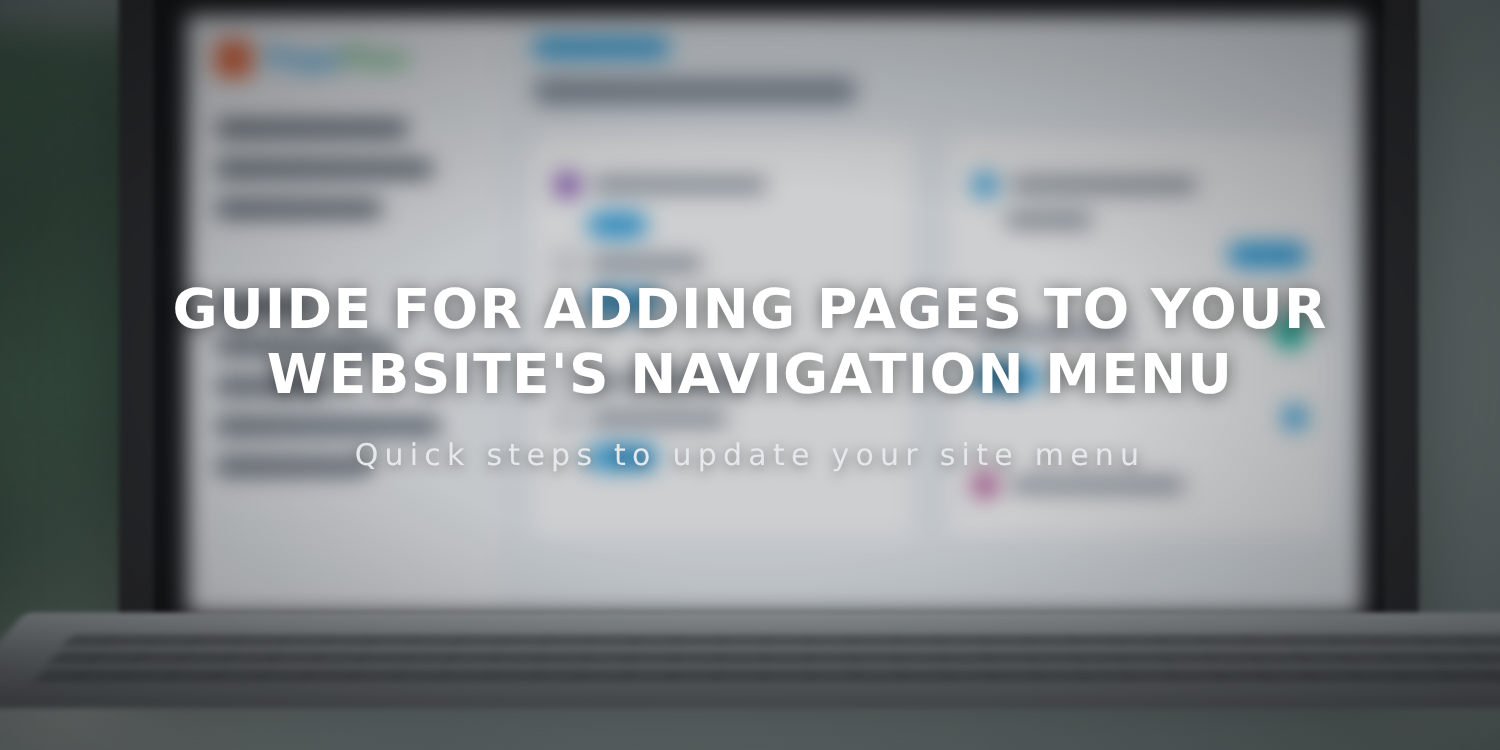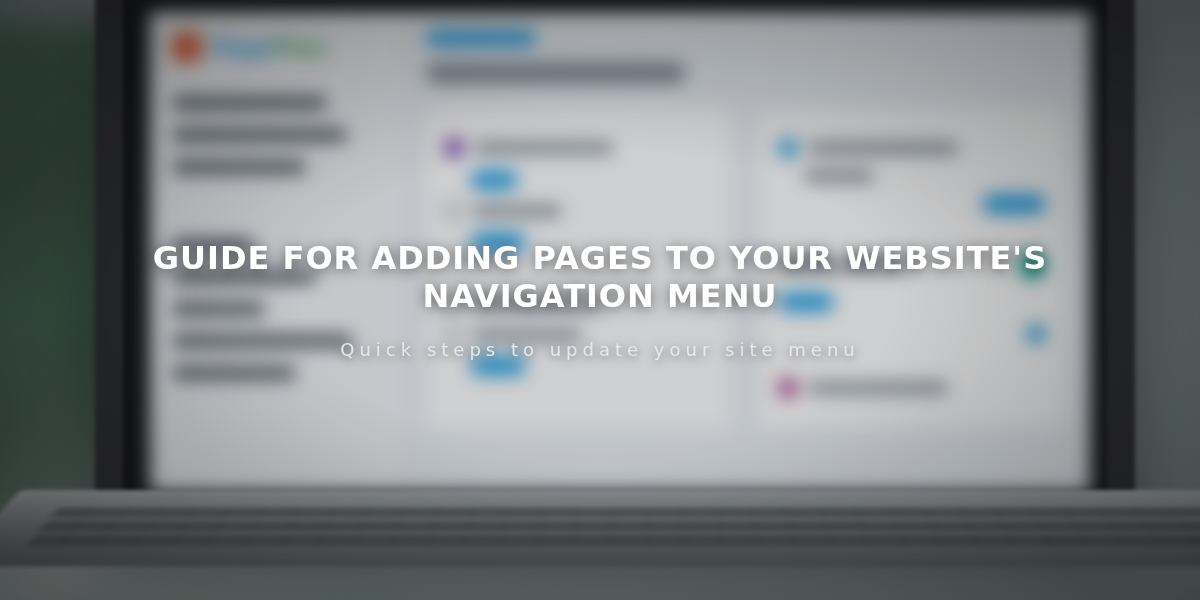--- a/index.html
+++ b/index.html
@@ -116,31 +116,31 @@
   .fg {
     position: absolute; inset: 0;
     display: flex; flex-direction: column;
     align-items: center; justify-content: center;
     text-align: center;
     padding: 0 70px;
   }
   .fg h1 {
     color: #ffffff;
     font-weight: 700;
-    font-size: 32px;
+    font-size: 44px;
     line-height: 1.18;
     letter-spacing: 1px;
     text-shadow: 0 2px 14px rgba(0,0,0,0.55);
     text-transform: uppercase;
     max-width: 980px;
   }
   .fg p {
     margin-top: 24px;
     color: #e6e9eb;
-    font-size: 18px;
+    font-size: 24px;
     letter-spacing: 5px;
     text-shadow: 0 2px 10px rgba(0,0,0,0.5);
   }
 </style>
 </head>
 <body>
 
 <div class="stage">
 
   <div class="plant"></div>

